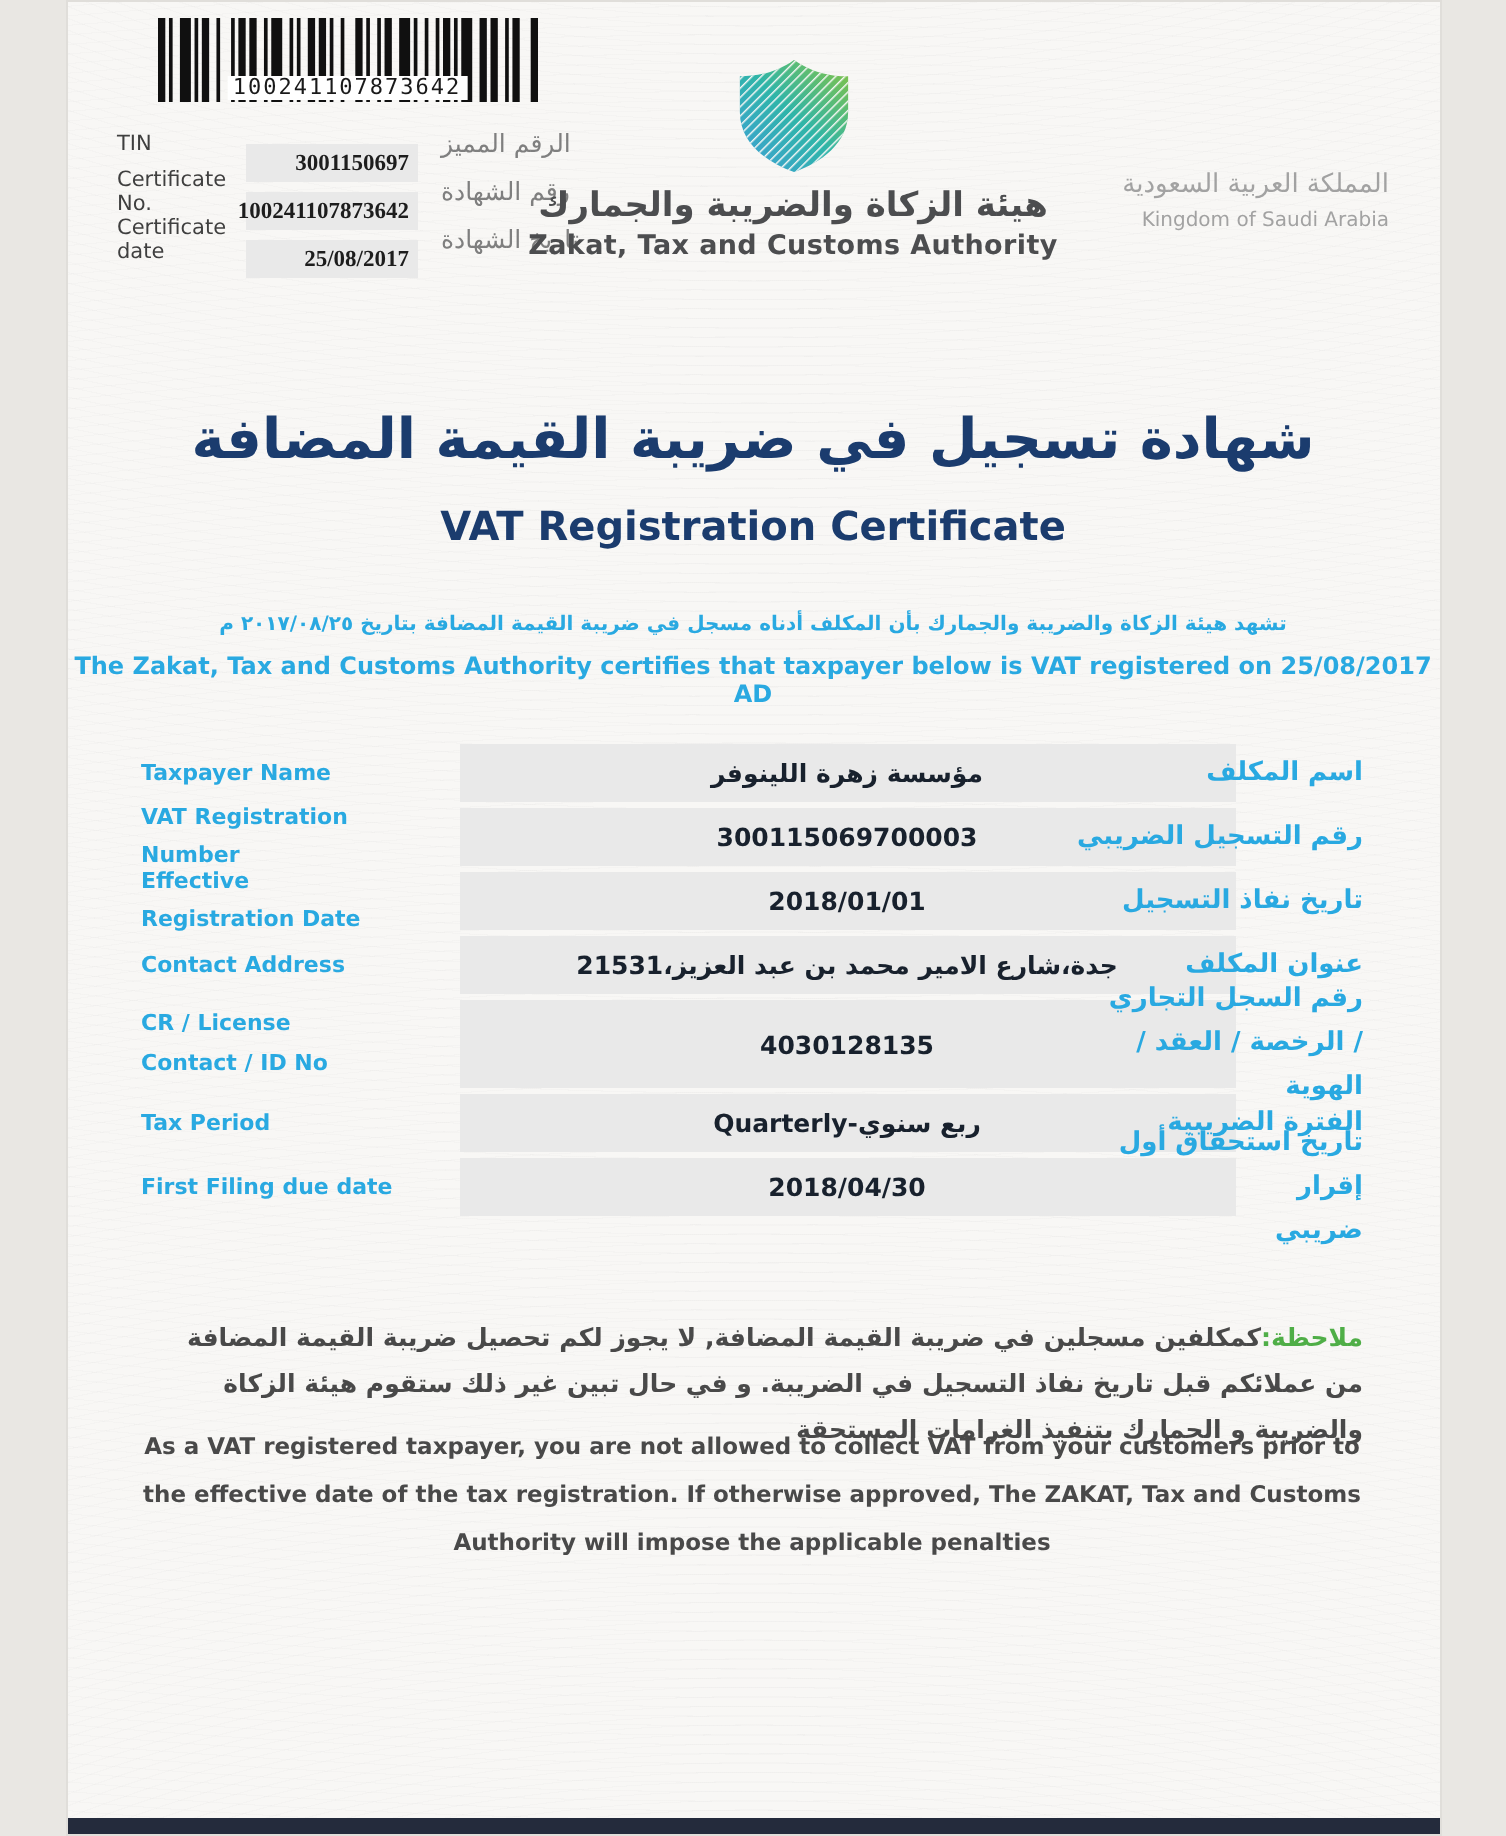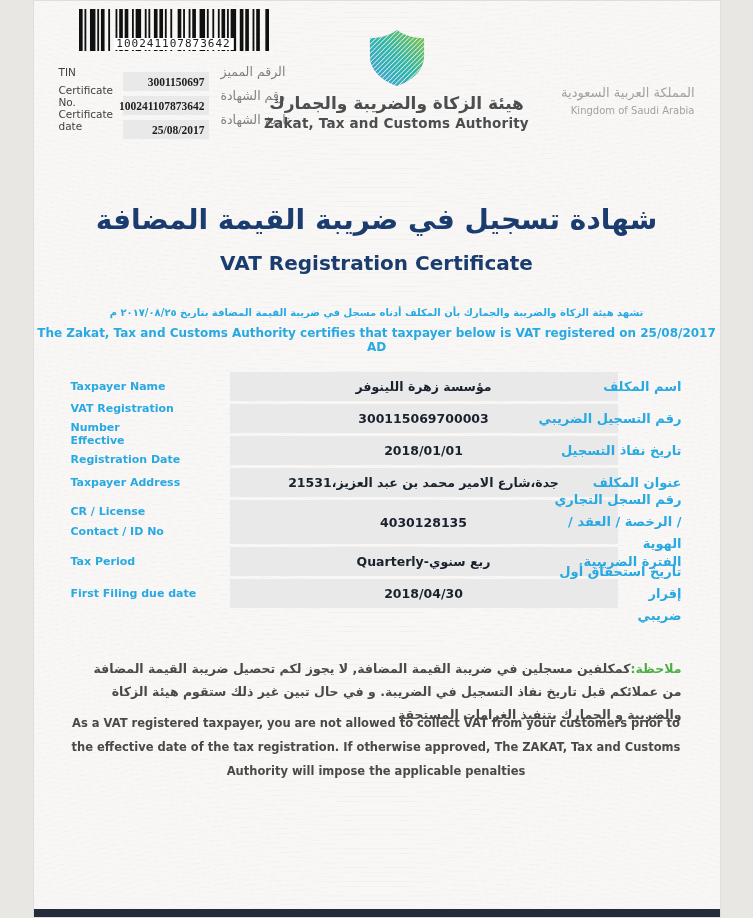--- a/index.html
+++ b/index.html
@@ -193,21 +193,21 @@
     <span class="f-label-ar">رقم التسجيل الضريبي</span>
   </div>
 
   <div class="field-row">
     <span class="f-label-en">Effective Registration Date</span>
     <span class="f-value">2018/01/01</span>
     <span class="f-label-ar">تاريخ نفاذ التسجيل</span>
   </div>
 
   <div class="field-row">
-    <span class="f-label-en">Taxpayer Address</span>
+    <span class="f-label-en">Contact Address</span>
     <span class="f-value">جدة،شارع الامير محمد بن عبد العزيز،21531</span>
     <span class="f-label-ar">عنوان المكلف</span>
   </div>
 
   <div class="field-row tall">
     <span class="f-label-en">CR / License
 Contact / ID No</span>
     <span class="f-value">4030128135</span>
     <span class="f-label-ar">رقم السجل التجاري
 / الرخصة / العقد / الهوية</span>

